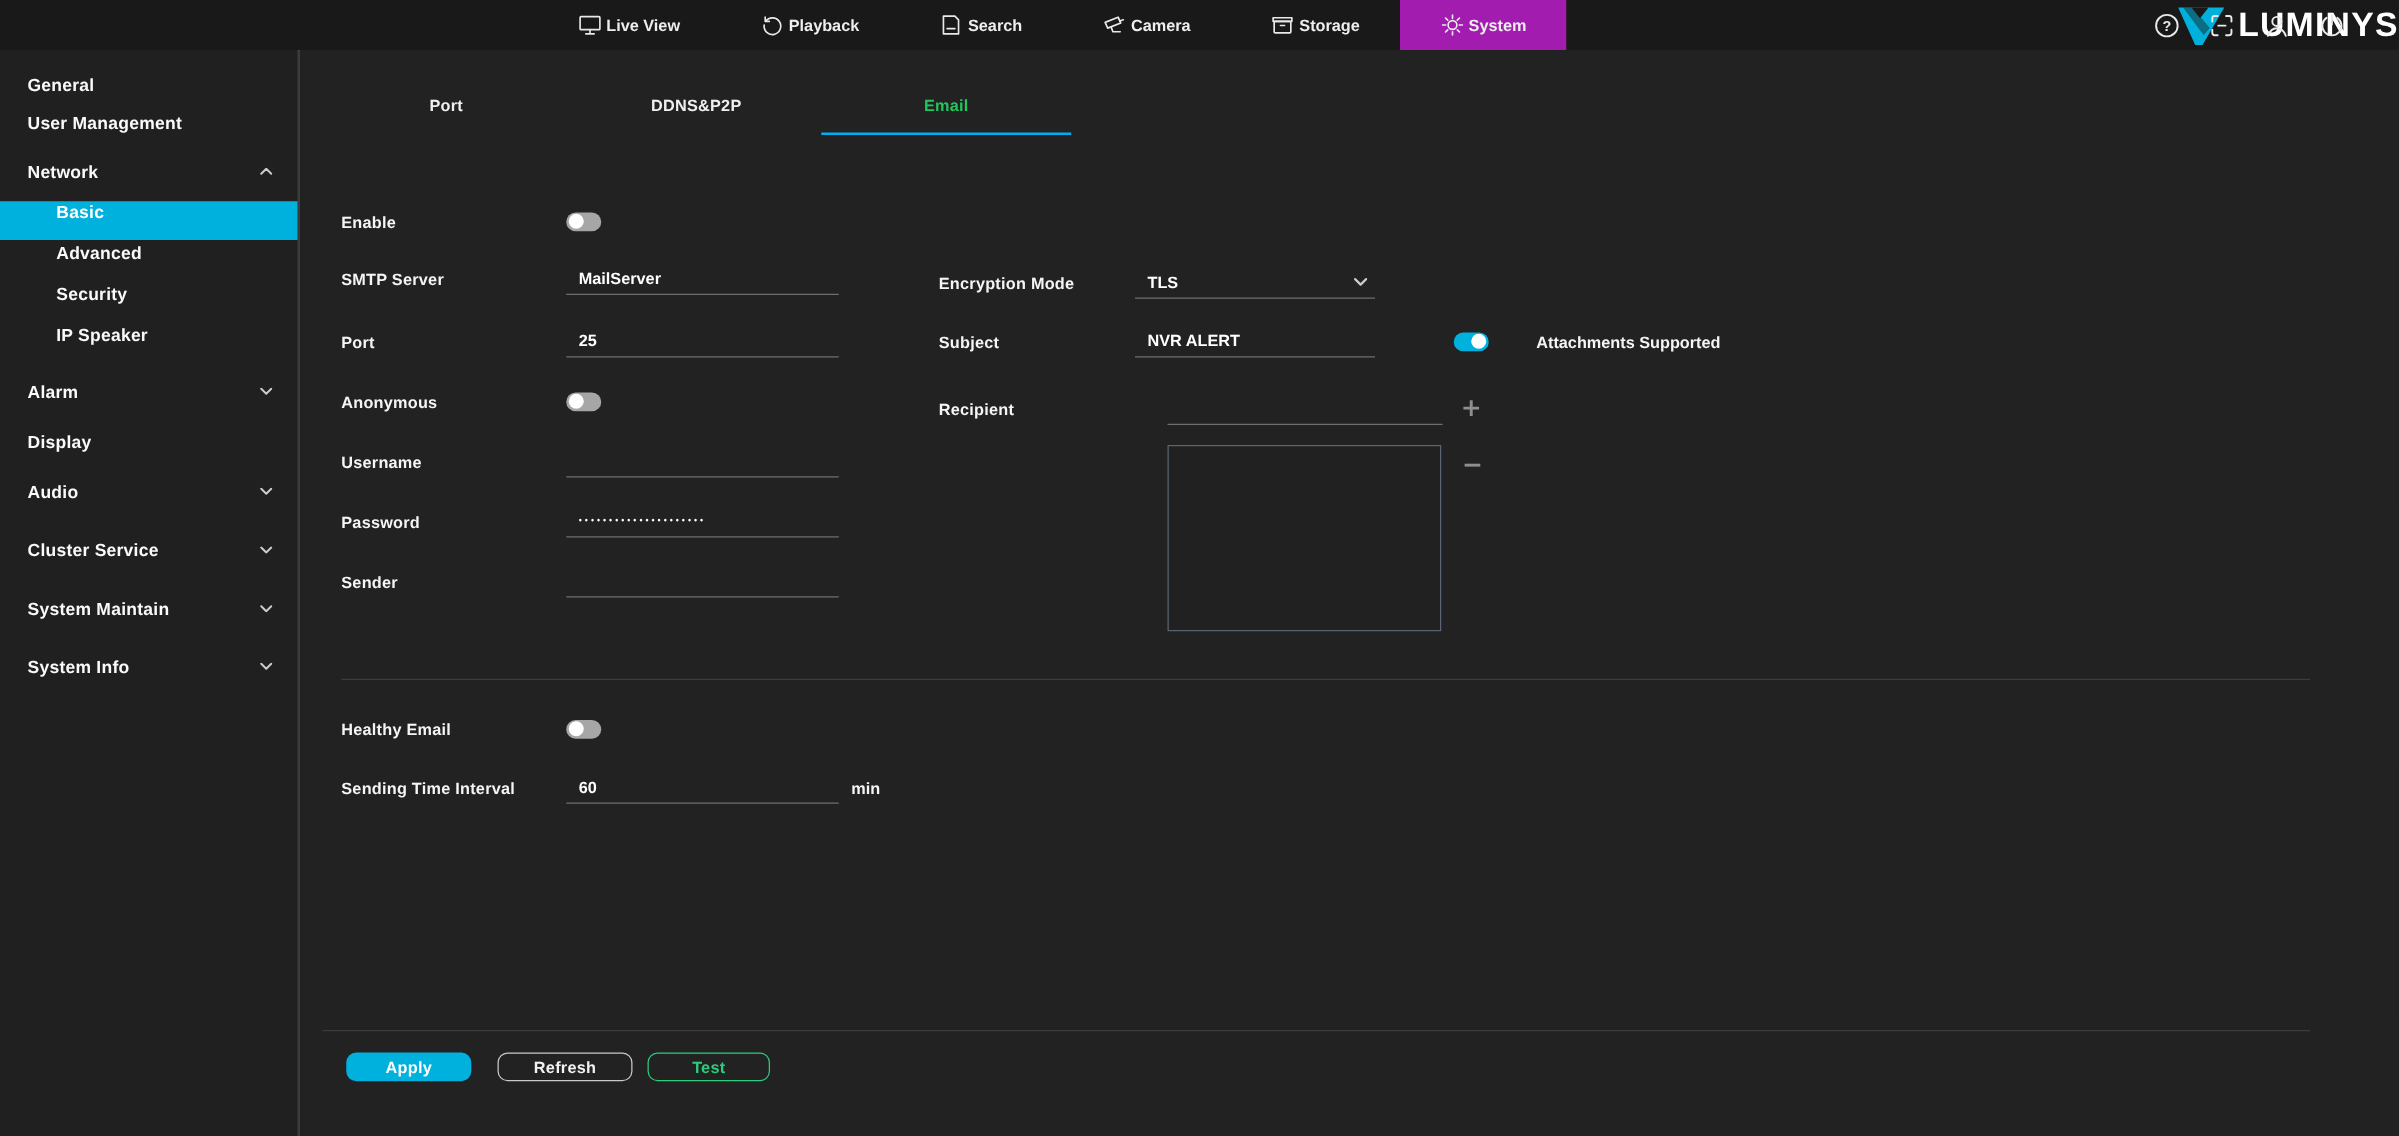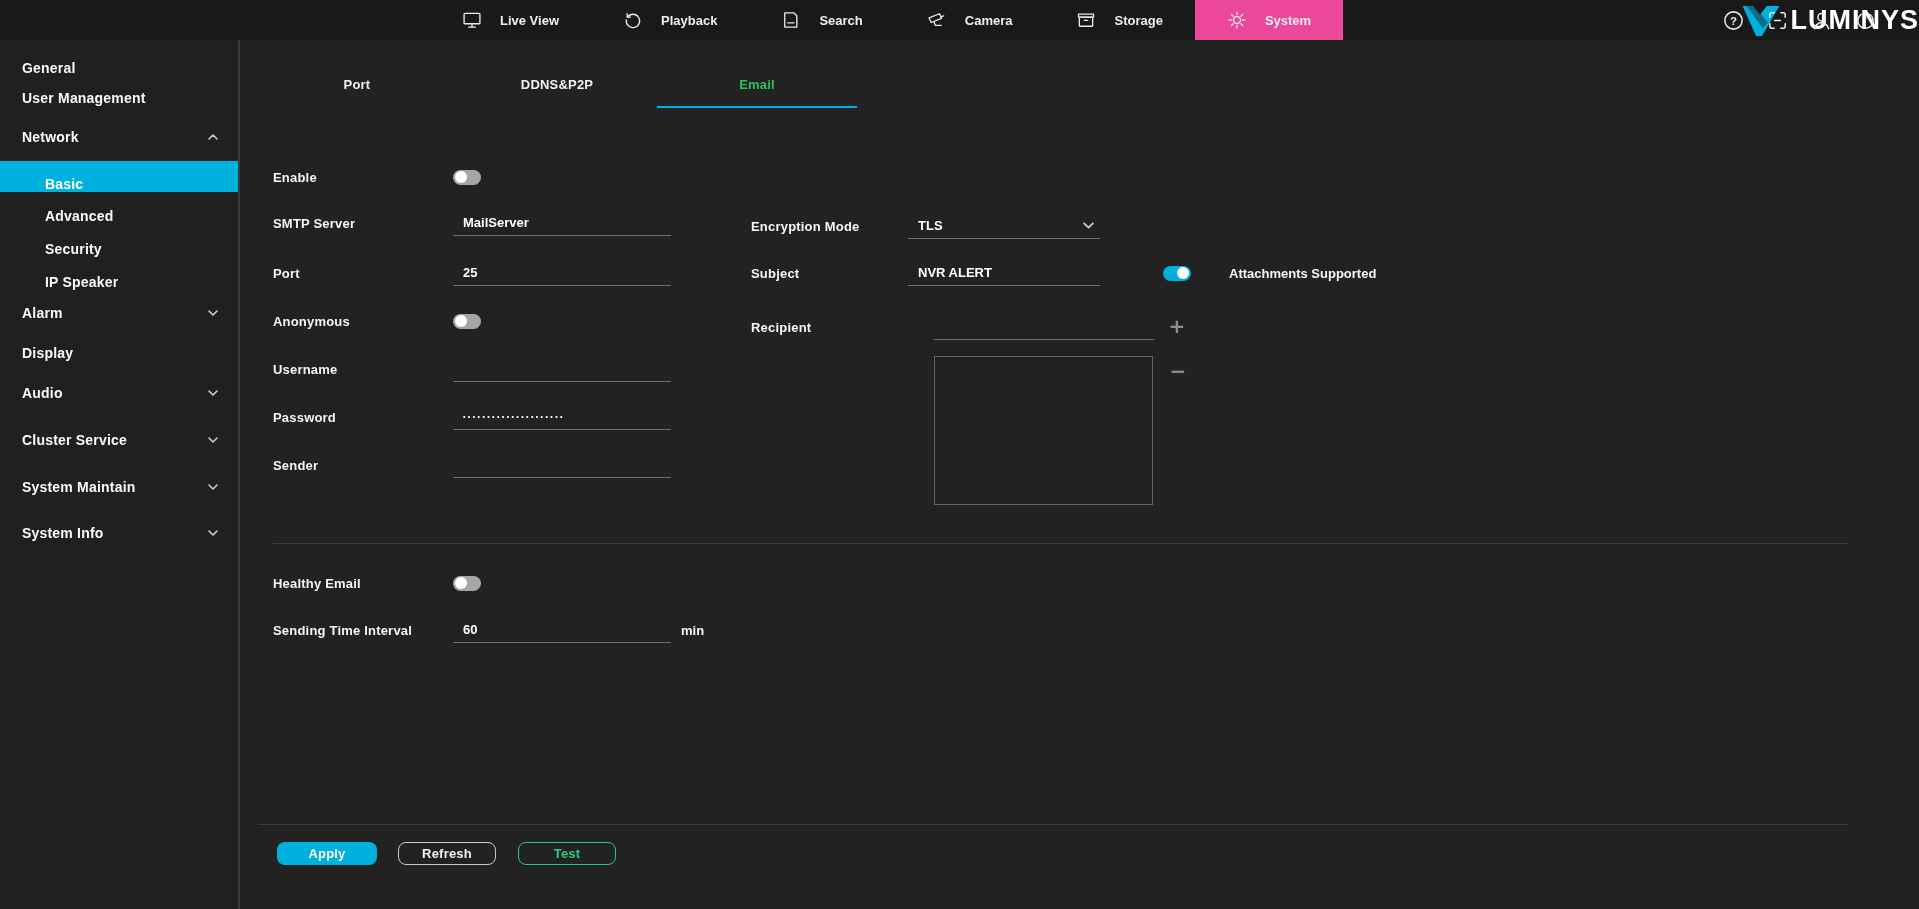--- a/index.html
+++ b/index.html
@@ -4,33 +4,33 @@
 <style>
   * { margin:0; padding:0; box-sizing:border-box; }
   html,body { width:1919px; height:909px; overflow:hidden; background:#222222;
     font-family:"Liberation Sans", sans-serif; color:#f2f2f2; }
 
   
   .topbar { position:relative; height:40px; background:#191919; display:flex; align-items:center;justify-content:flex-end; }
   .logo { display:flex; align-items:center; gap:10px; padding-left:16px; }
   .logo-text { font-size:27px; font-weight:800; letter-spacing:1px; color:#ffffff; }
   .mainnav { position:absolute; left:430px; top:0; height:40px; display:flex; }
-  .nav-item { height:40px; display:flex; align-items:center; gap:18px; padding:0 32px;
+  .nav-item { height:40px; display:flex; align-items:center; gap:3px; padding:0 32px;
     font-size:13px; font-weight:600; color:#eeeeee; cursor:default; white-space:nowrap; }
-  .nav-item.active { background:#ec4899; }
+  .nav-item.active { background:#a21caf; }
   .nav-item svg { flex:0 0 auto; }
   .top-actions { position:absolute; right:42px; top:0; height:40px; display:flex; align-items:center; gap:20px; }
   .top-actions .abtn { width:24px; height:24px; display:flex; align-items:center; justify-content:center; }
 
   
   .main { display:flex; height:869px; }
   .sidebar { width:240px; background:#202020; border-right:2px solid #3c3c3c; padding-top:13px; flex:0 0 auto; }
   .side-item { height:30px; display:flex; align-items:center; padding:0 20px 0 22px;
     font-size:14px; font-weight:700; color:#fafafa; letter-spacing:.2px; }
-  .side-sub { height:30px; display:flex; align-items:flex-end; padding-left:45px;
+  .side-sub { height:30px; display:flex; align-items:flex-start; padding-left:45px;
     font-size:14px; font-weight:700; color:#fafafa; letter-spacing:.2px; }
   .side-sub.active { background:#00b1dd; height:31px; color:#ffffff; }
   .chev { margin-left:auto; display:flex; align-items:center; }
   .mt9{margin-top:9px} .mt2{margin-top:2px} .mt3{margin-top:3px} .mt8{margin-top:8px}
   .mt10{margin-top:10px} .mt16{margin-top:16px} .mt17{margin-top:17px}
 
   .content { position:relative; flex:1; background:#222222; }
 
   
   .tabs { display:flex; margin:22px 0 0 17px; }
@@ -58,21 +58,21 @@
     border:1px solid #5a6472; background:#212121; }
   .pmbtn { position:absolute; width:22px; height:22px; display:flex; align-items:center; justify-content:center;
     color:#8e8e8e; font-size:20px; font-weight:700; font-family:"DejaVu Sans", sans-serif; }
   .divider { position:absolute; left:33px; right:71px; height:1px; background:#3c3c3c; }
   .unit { margin-left:10px; font-size:13px; font-weight:700; color:#f5f5f5; }
 
   
   .btn { position:absolute; height:23px; border-radius:8px; display:flex; align-items:center;
     justify-content:center; font-size:13px; font-weight:700; letter-spacing:.2px; }
   .btn-apply { left:37px; top:802px; width:100px; background:#00b1dd; color:#ffffff; }
-  .btn-refresh { left:158px; top:802px; width:98px; border:1px solid #c9c9c9; color:#f2f2f2; background:transparent; }
+  .btn-refresh { left:158px; top:802px; width:108px; border:1px solid #c9c9c9; color:#f2f2f2; background:transparent; }
   .btn-test { left:278px; top:802px; width:98px; border:1px solid #2bcd7d; color:#2bcd7d; background:transparent; }
 
   svg.ic { stroke:#e9e9e9; stroke-width:1.6; fill:none; stroke-linecap:round; stroke-linejoin:round; }
   svg.chv { stroke:#cccccc; stroke-width:1.6; fill:none; stroke-linecap:round; stroke-linejoin:round; }
 </style>
 </head>
 <body>
 
 <header class="topbar">
   <div class="logo">

